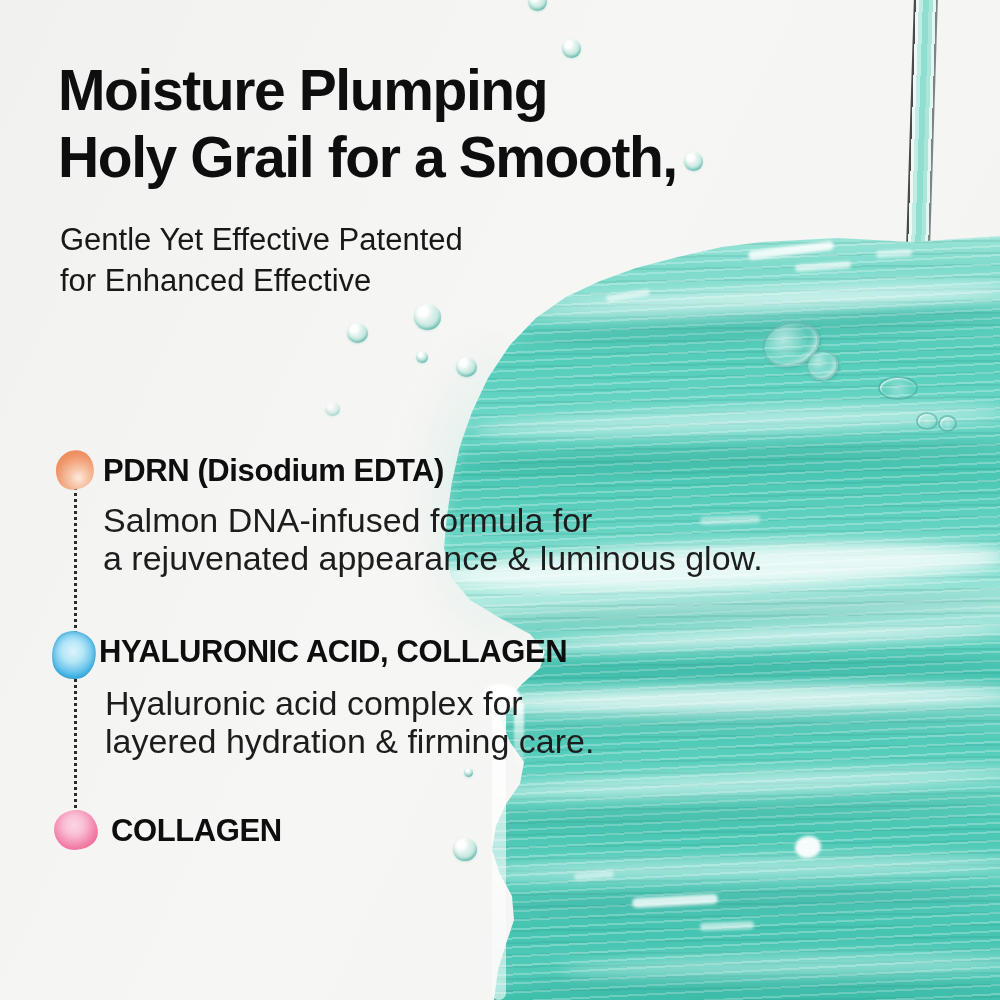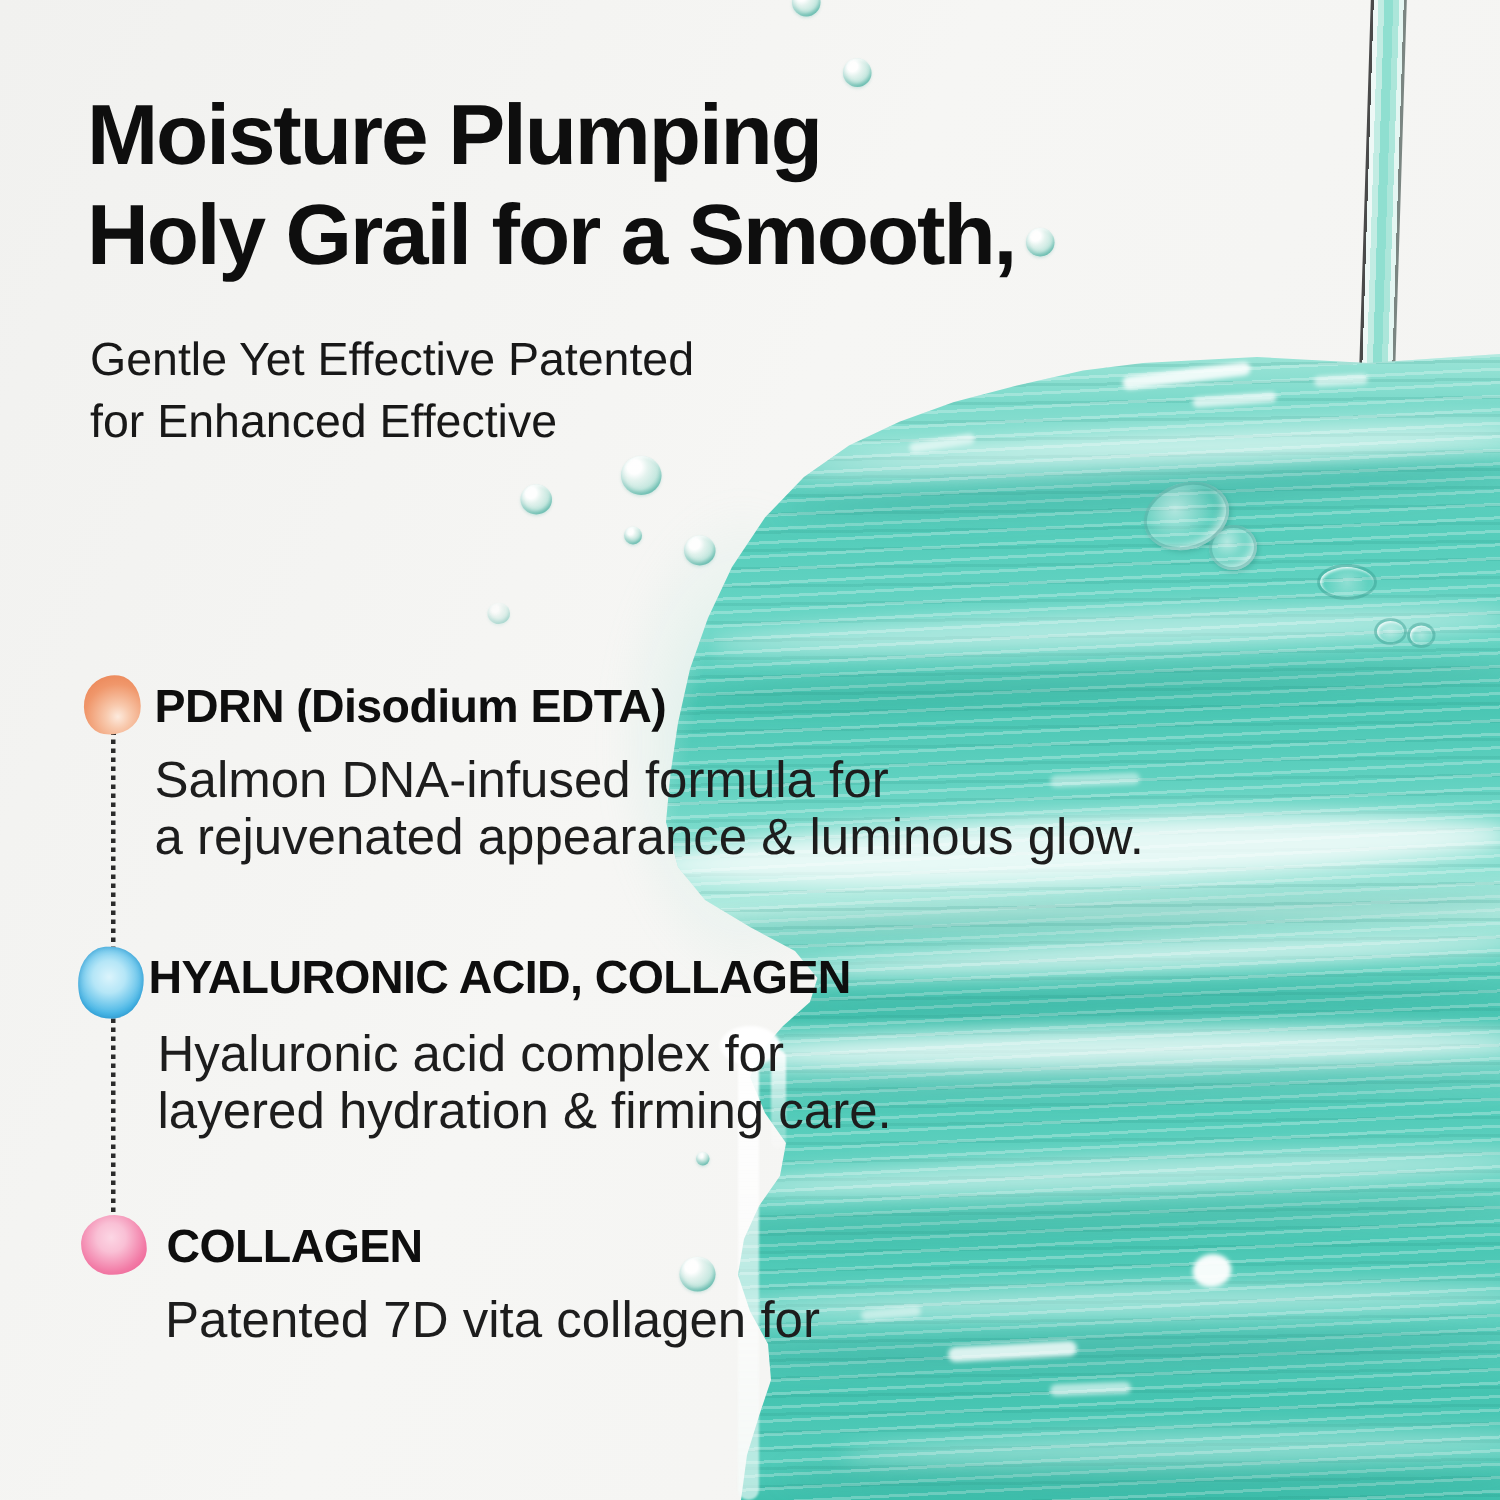--- a/index.html
+++ b/index.html
@@ -209,16 +209,15 @@
   <span class="dot dot-blue"></span>
   <h2 class="ing-heading h-hya">HYALURONIC ACID, COLLAGEN</h2>
   <p class="ing-body b-hya">
     <span style="display:block">Hyaluronic acid complex for</span>
     <span style="display:block">layered hydration &amp; firming care.</span>
   </p>
 
   <span class="dot dot-pink"></span>
   <h2 class="ing-heading h-col">COLLAGEN</h2>
   <p class="ing-body b-col">
-    <span style="display:block">Patented 7D vita collagen for</span>
   </p>
 
 </div>
 
 </body></html>

